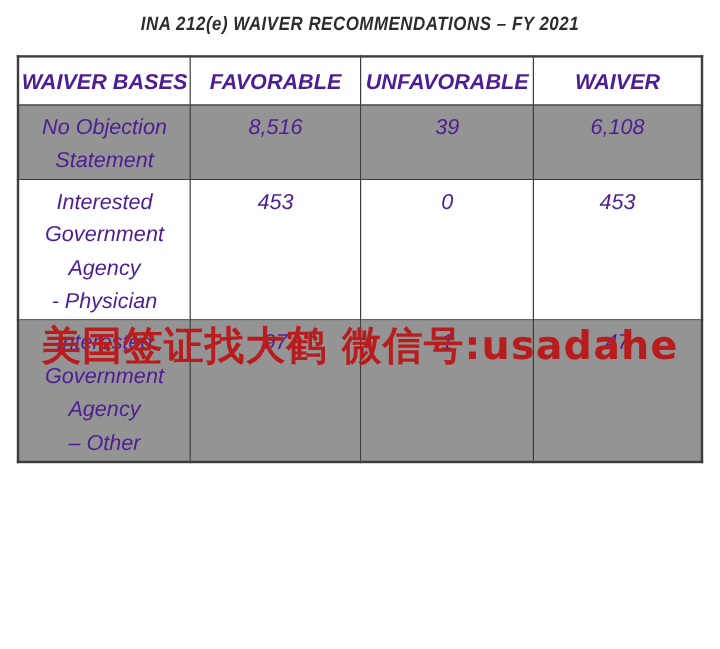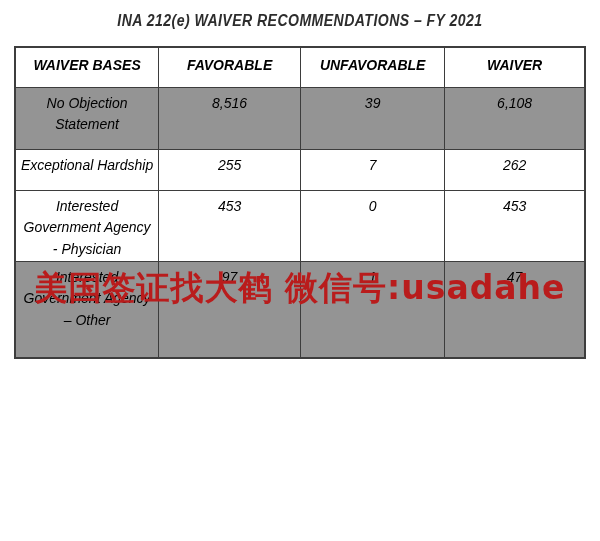--- a/index.html
+++ b/index.html
@@ -25,22 +25,22 @@
     table-layout: fixed;
     width: 572px;
     margin: 16px 0 0 14px;
     border: 2px solid #3d3d3d;
   }
   .waiver-table th, .waiver-table td {
     border: 1px solid #3d3d3d;
     vertical-align: top;
     text-align: center;
     font-style: italic;
-    color: #000000;
-    font-size: 14px;
+    color: #4c1d95;
+    font-size: 18px;
     line-height: 1.55;
     padding-top: 5px;
     margin-left: 48px;
   }
   .waiver-table th {
     font-weight: bold;
     background: #ffffff;
     padding-top: 7px;
   }
   .waiver-table col.c1 { width: 25.2%; }
@@ -93,26 +93,20 @@
   </thead>
   <tbody>
       <tr class="shaded">
         <td class="base-cell">No Objection
 Statement</td>
         <td class="value-cell">8,516</td>
         <td class="value-cell">39</td>
         <td class="value-cell">6,108</td>
       </tr>
       <tr>
-        <td class="base-cell">Exceptional Hardship</td>
-        <td class="value-cell">255</td>
-        <td class="value-cell">7</td>
-        <td class="value-cell">262</td>
-      </tr>
-      <tr>
         <td class="base-cell">Interested
 Government Agency
 - Physician</td>
         <td class="value-cell">453</td>
         <td class="value-cell">0</td>
         <td class="value-cell">453</td>
       </tr>
       <tr class="shaded">
         <td class="base-cell">Interested
 Government Agency

